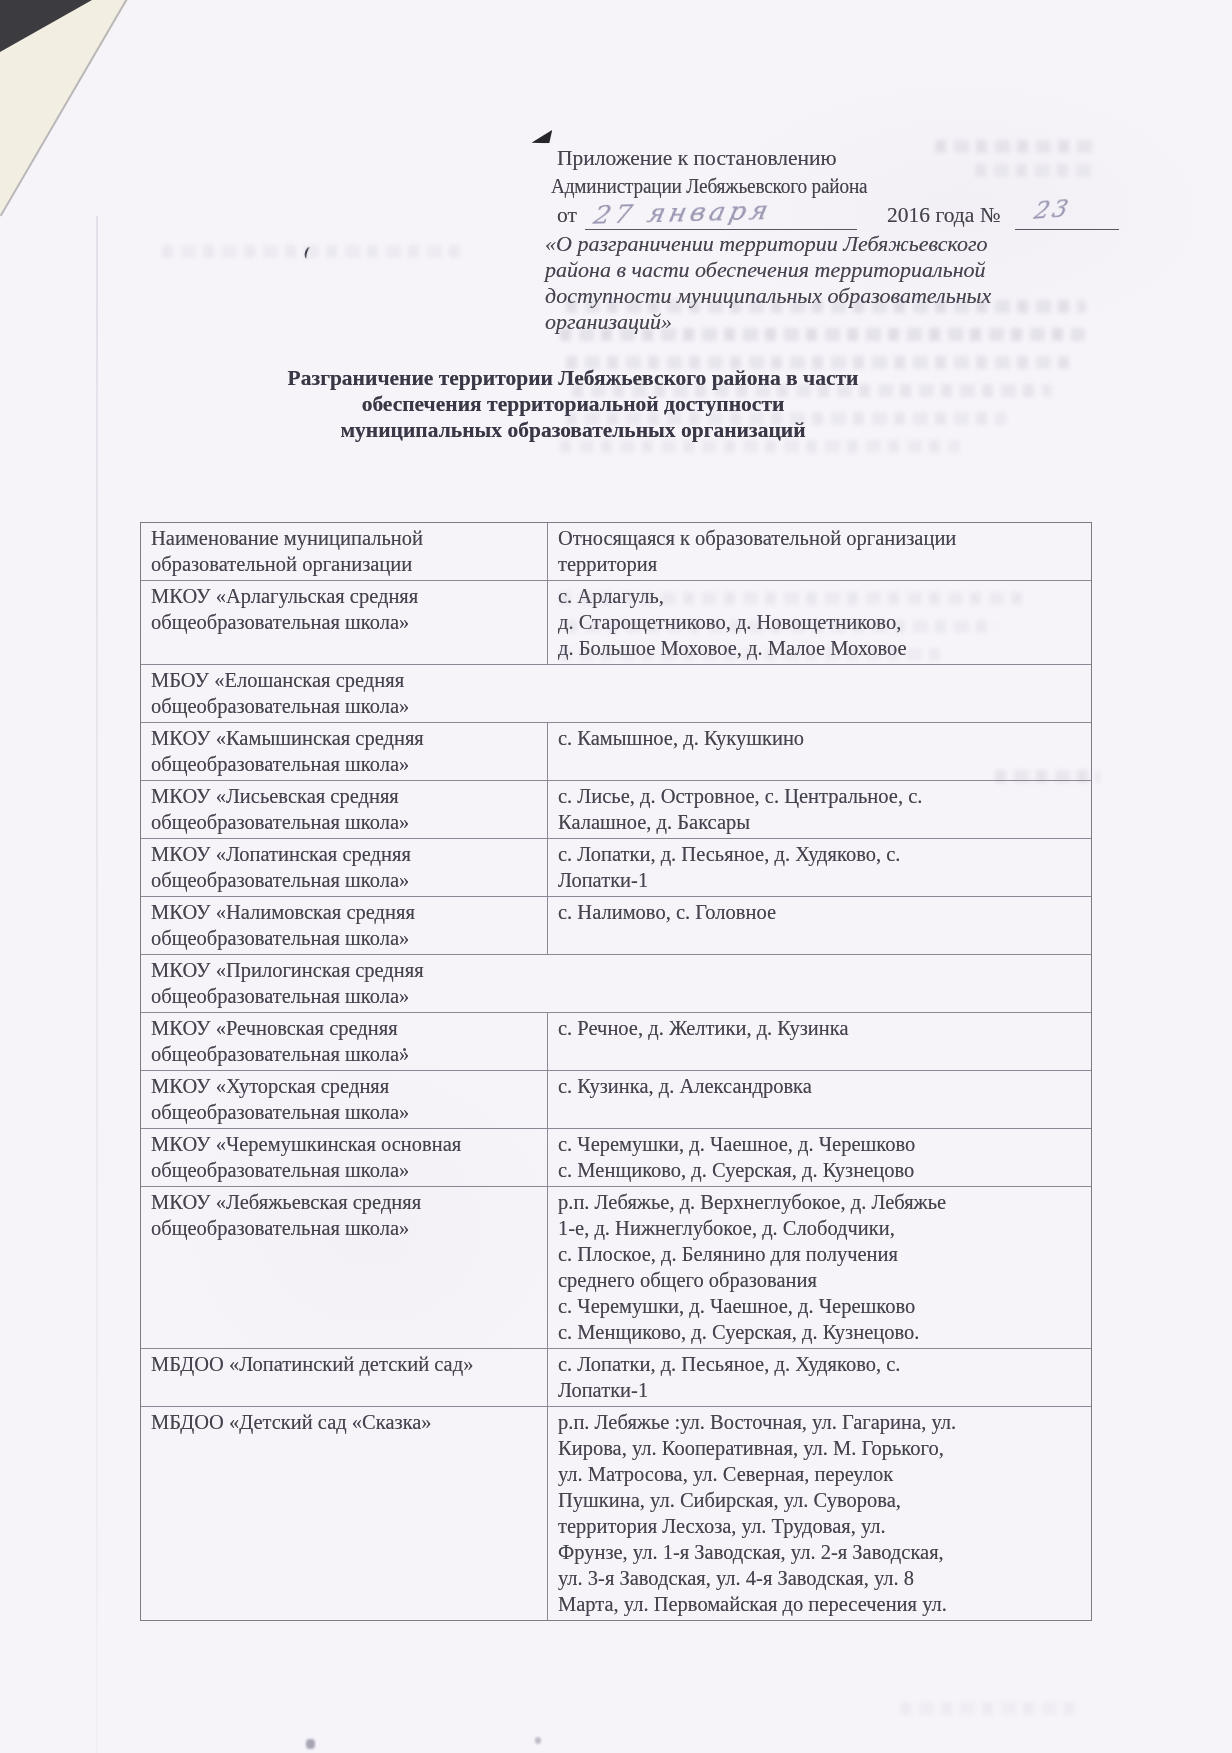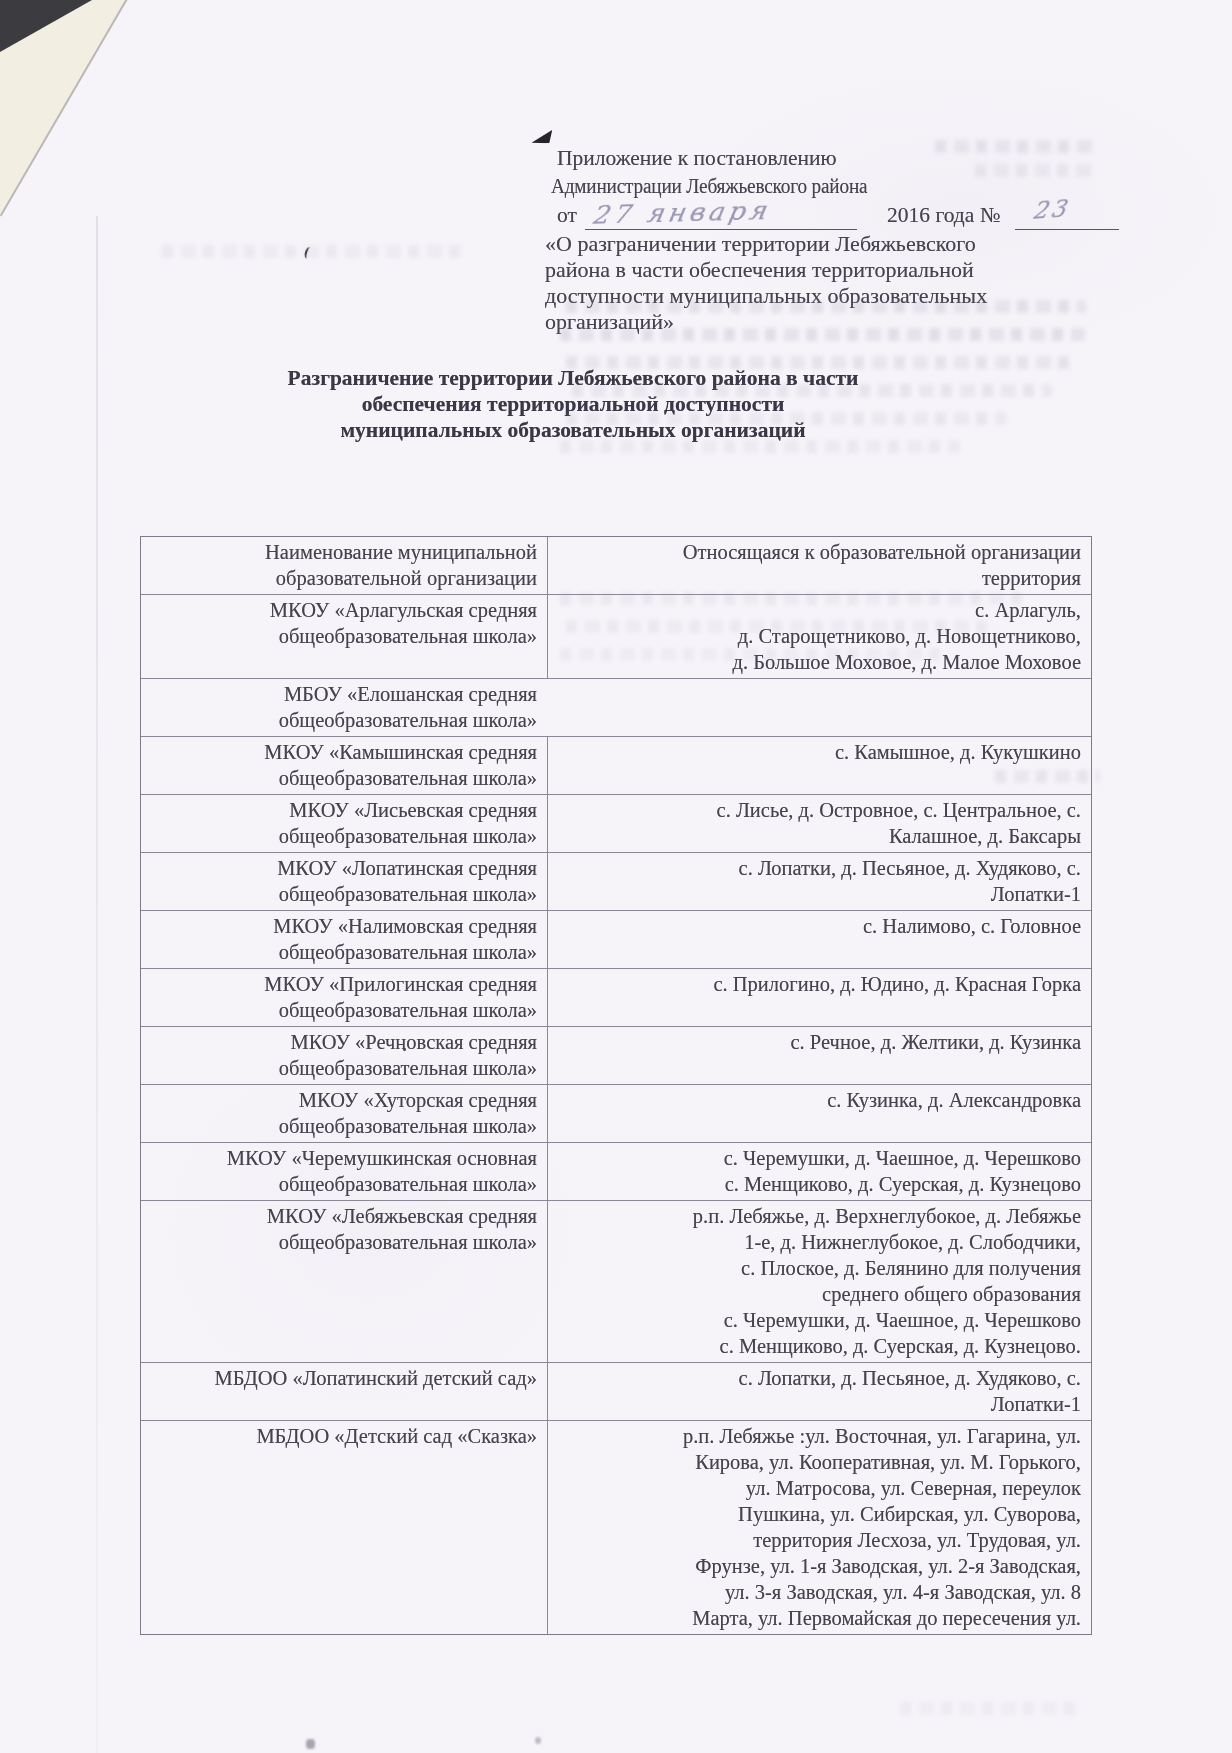--- a/index.html
+++ b/index.html
@@ -37,28 +37,28 @@
   .year-label{position:absolute;left:306px;top:2px;margin-left:24px;}
   .handwriting{
     position:absolute;font-family:"DejaVu Serif", serif;font-style:italic;
     color:#928eae;filter:blur(.45px);opacity:.9;white-space:nowrap;
   }
   .hw-date{left:38px;top:-4px;font-size:26px;letter-spacing:4px;
     transform:skewX(-14deg) rotate(-1.5deg);}
   .hw-num{left:478px;top:-4px;font-size:23px;letter-spacing:3px;
     transform:skewX(-16deg) rotate(-4deg);}
   .subject-quote{position:absolute;left:545px;top:231px;width:476px;
-    font-size:22px;line-height:26px;}
+    font-size:22px;line-height:26px;font-style:italic;}
 
   .doc-title{position:absolute;left:148px;top:366px;width:850px;
     text-align:center;font-weight:700;font-size:21.5px;line-height:25.8px;
     color:#3a3846;white-space:pre-line;text-shadow:0 0 .6px rgba(58,56,70,.55);}
 
-  .doc-table{position:absolute;left:140px;top:536px;width:950px;
-    border:1px solid #7d7b87;background:transparent;text-align:right;}
+  .doc-table{position:absolute;left:140px;top:522px;width:950px;
+    border:1px solid #7d7b87;background:transparent;}
   .trow{display:grid;grid-template-columns:406px 1fr;}
   .tbody .trow{border-top:1px solid #8a8894;}
   .cell{padding:2px 10px 3px 10px;font-size:20.5px;line-height:26px;
     color:#45434e;white-space:pre-line;text-shadow:0 0 .5px rgba(69,67,78,.5);}
   .cell.terr{border-left:1px solid #8a8894;}
 
   
   .ghost{position:absolute;height:13px;border-radius:2px;
     background:repeating-linear-gradient(90deg,
       rgba(146,140,166,.38) 0 11px, rgba(146,140,166,0) 11px 19px,
@@ -143,21 +143,20 @@
 Лопатки-1</div>
         </div>
         <div class="trow">
           <div class="cell org">МКОУ «Налимовская средняя
 общеобразовательная школа»</div>
           <div class="cell terr">с. Налимово, с. Головное</div>
         </div>
         <div class="trow">
           <div class="cell org">МКОУ «Прилогинская средняя
 общеобразовательная школа»</div>
-          <div class="cell terr">с. Прилогино, д. Юдино, д. Красная Горка</div>
         </div>
         <div class="trow">
           <div class="cell org">МКОУ «Речновская средняя
 общеобразовательная школа»</div>
           <div class="cell terr">с. Речное, д. Желтики, д. Кузинка</div>
         </div>
         <div class="trow">
           <div class="cell org">МКОУ «Хуторская средняя
 общеобразовательная школа»</div>
           <div class="cell terr">с. Кузинка, д. Александровка</div>

